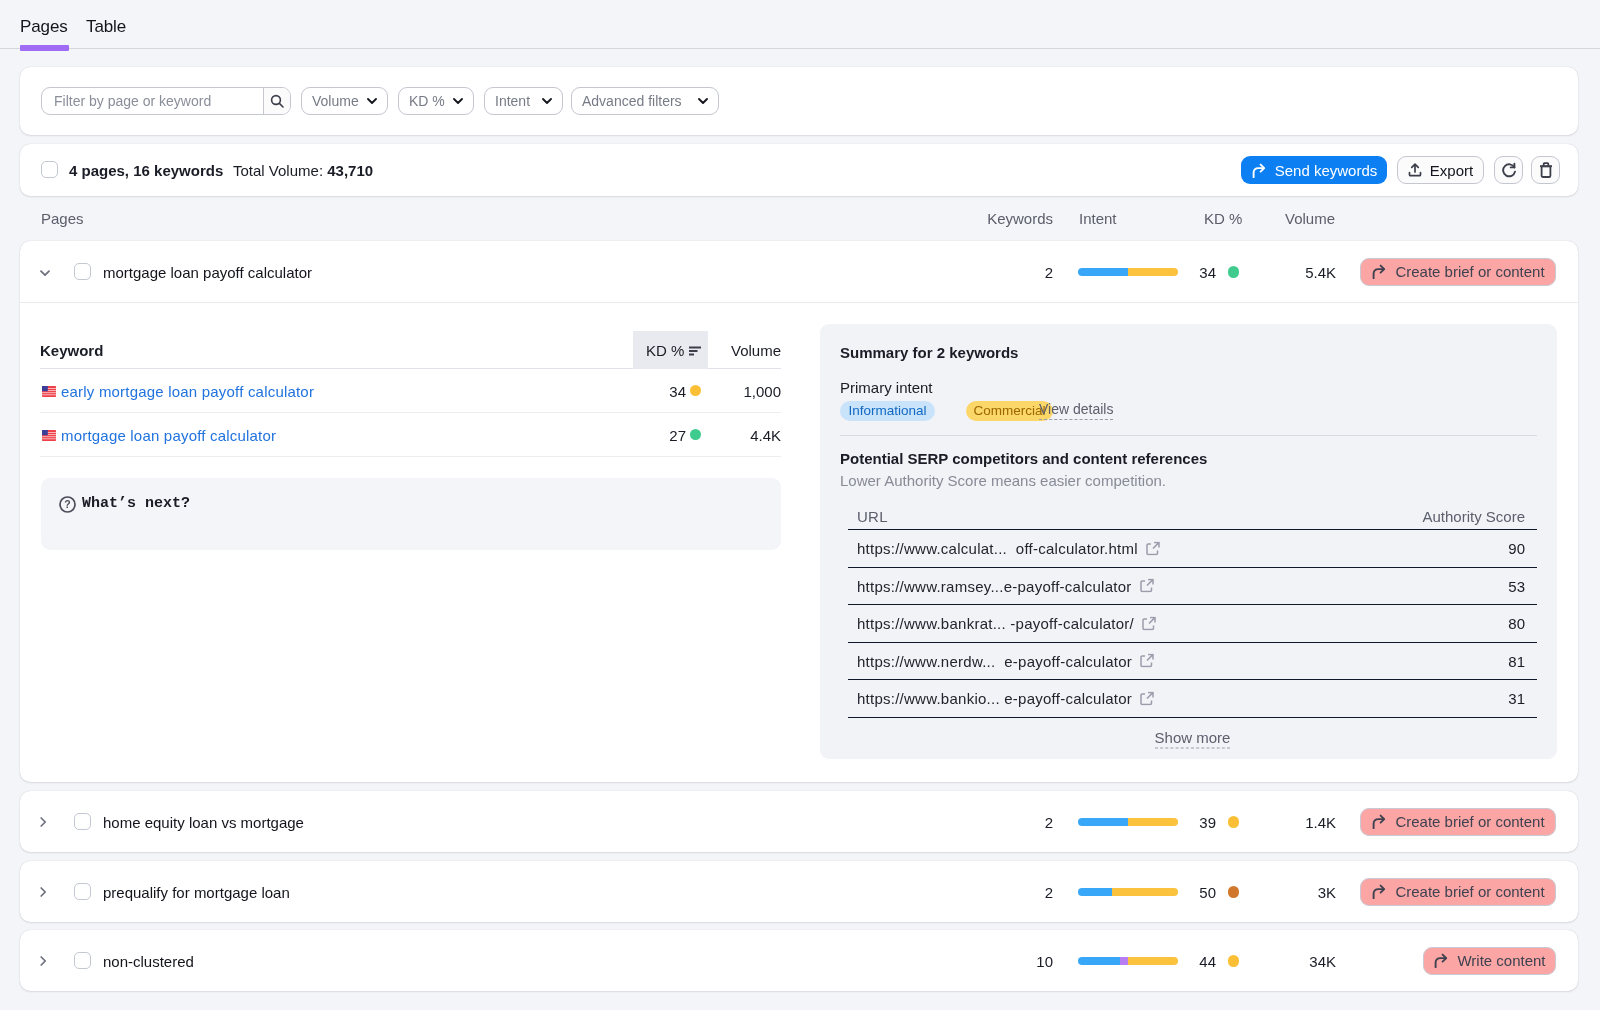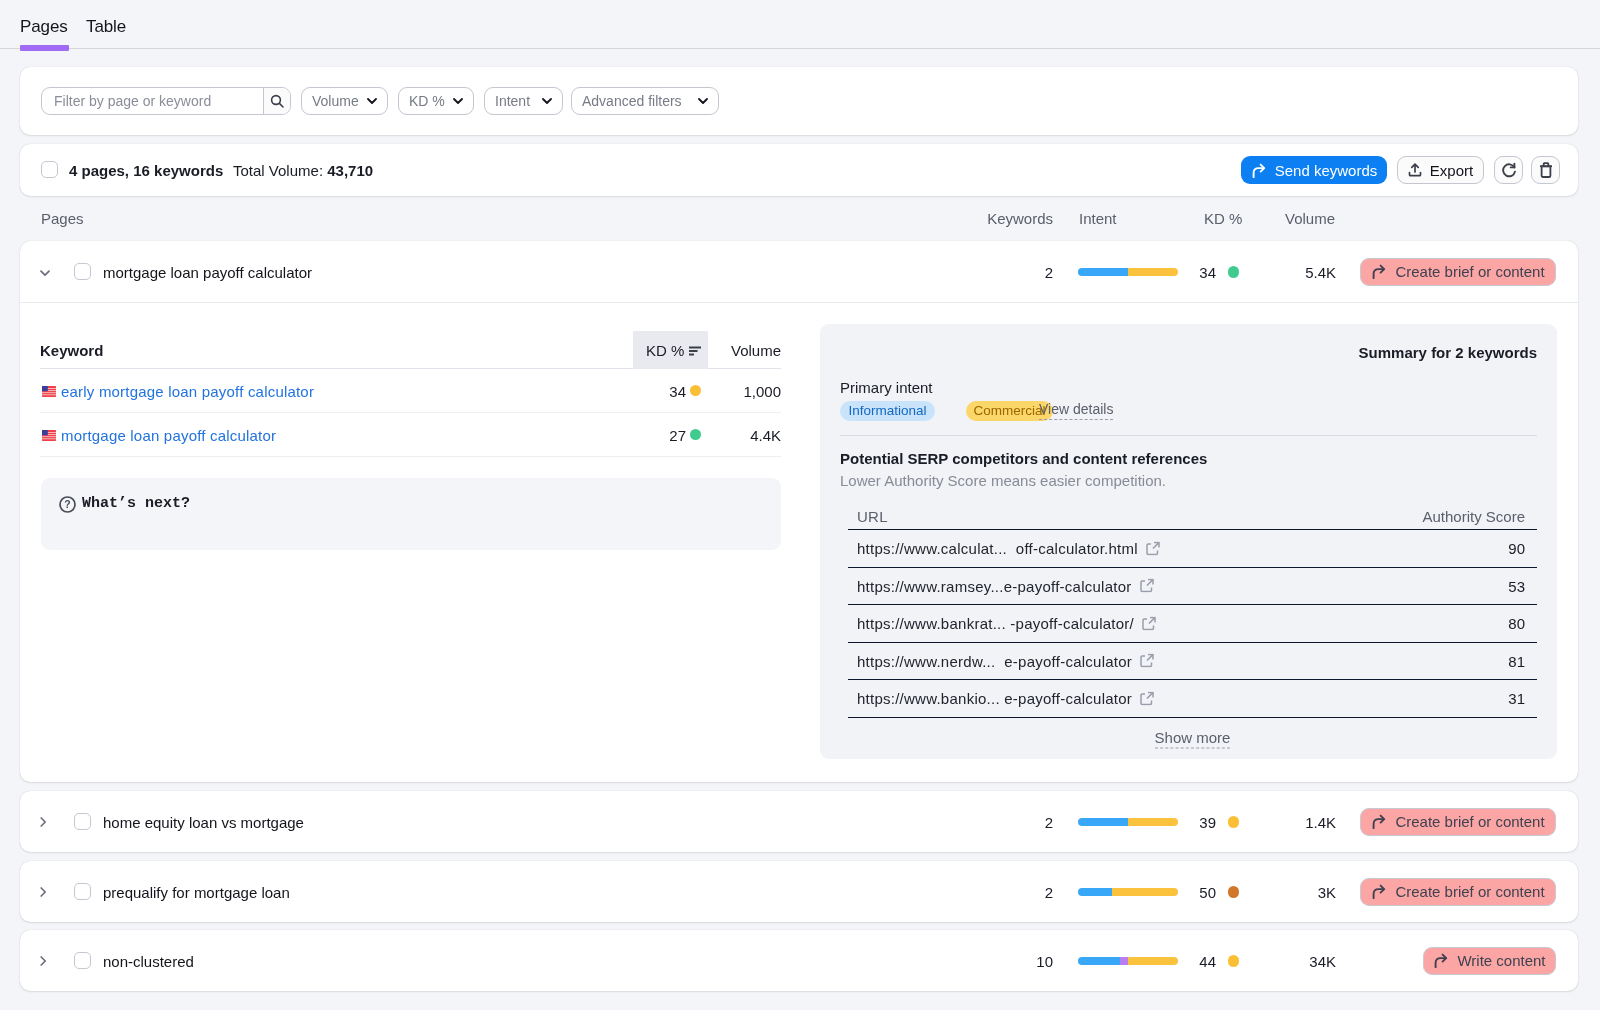--- a/index.html
+++ b/index.html
@@ -233,21 +233,21 @@
 
   <div id="whatsnext">
     <svg class="qi" width="17" height="17" viewBox="0 0 17 17">
         <circle cx="8.5" cy="8.5" r="7.5" fill="none" stroke="#4a4d59" stroke-width="1.7"></circle>
         <text x="8.5" y="12.2" font-size="10.5" font-weight="bold" text-anchor="middle" fill="#4a4d59" font-family="Liberation Sans">?</text>
       </svg>
     <div class="t1">What’s next?</div>
   </div>
 
   <div id="summary">
-    <div class="inner" style="top:20px; font-weight:bold; font-size:15px;text-align:right;">Summary for 2 keywords</div>
+    <div class="inner" style="top:20px; font-weight:bold; font-size:15px;">Summary for 2 keywords</div>
     <div class="inner" style="top:55px; font-size:15px;">Primary intent</div>
     <div class="inner" style="top:77px; height:22px;">
       <span class="pill pill-info" style="position:absolute; left:0; width:95px; text-align:center; padding:0;">Informational</span>
       <span class="pill pill-comm" style="position:absolute; left:104px; width:87px; text-align:center; padding:0;margin-left:22px;">Commercial</span>
       <span class="dashlink" style="position:absolute; left:199px; top:0;">View details</span>
     </div>
     <div class="inner" style="top:111px; border-top:1px solid #d8dae1; height:1px;"></div>
     <div class="inner" style="top:148px; color:#878b96; font-size:15px;">Lower Authority Score means easier competition.</div>
     <div class="inner" style="top:126px; font-weight:bold; font-size:15px;">Potential SERP competitors and content references</div>
     <div id="serp-table">

